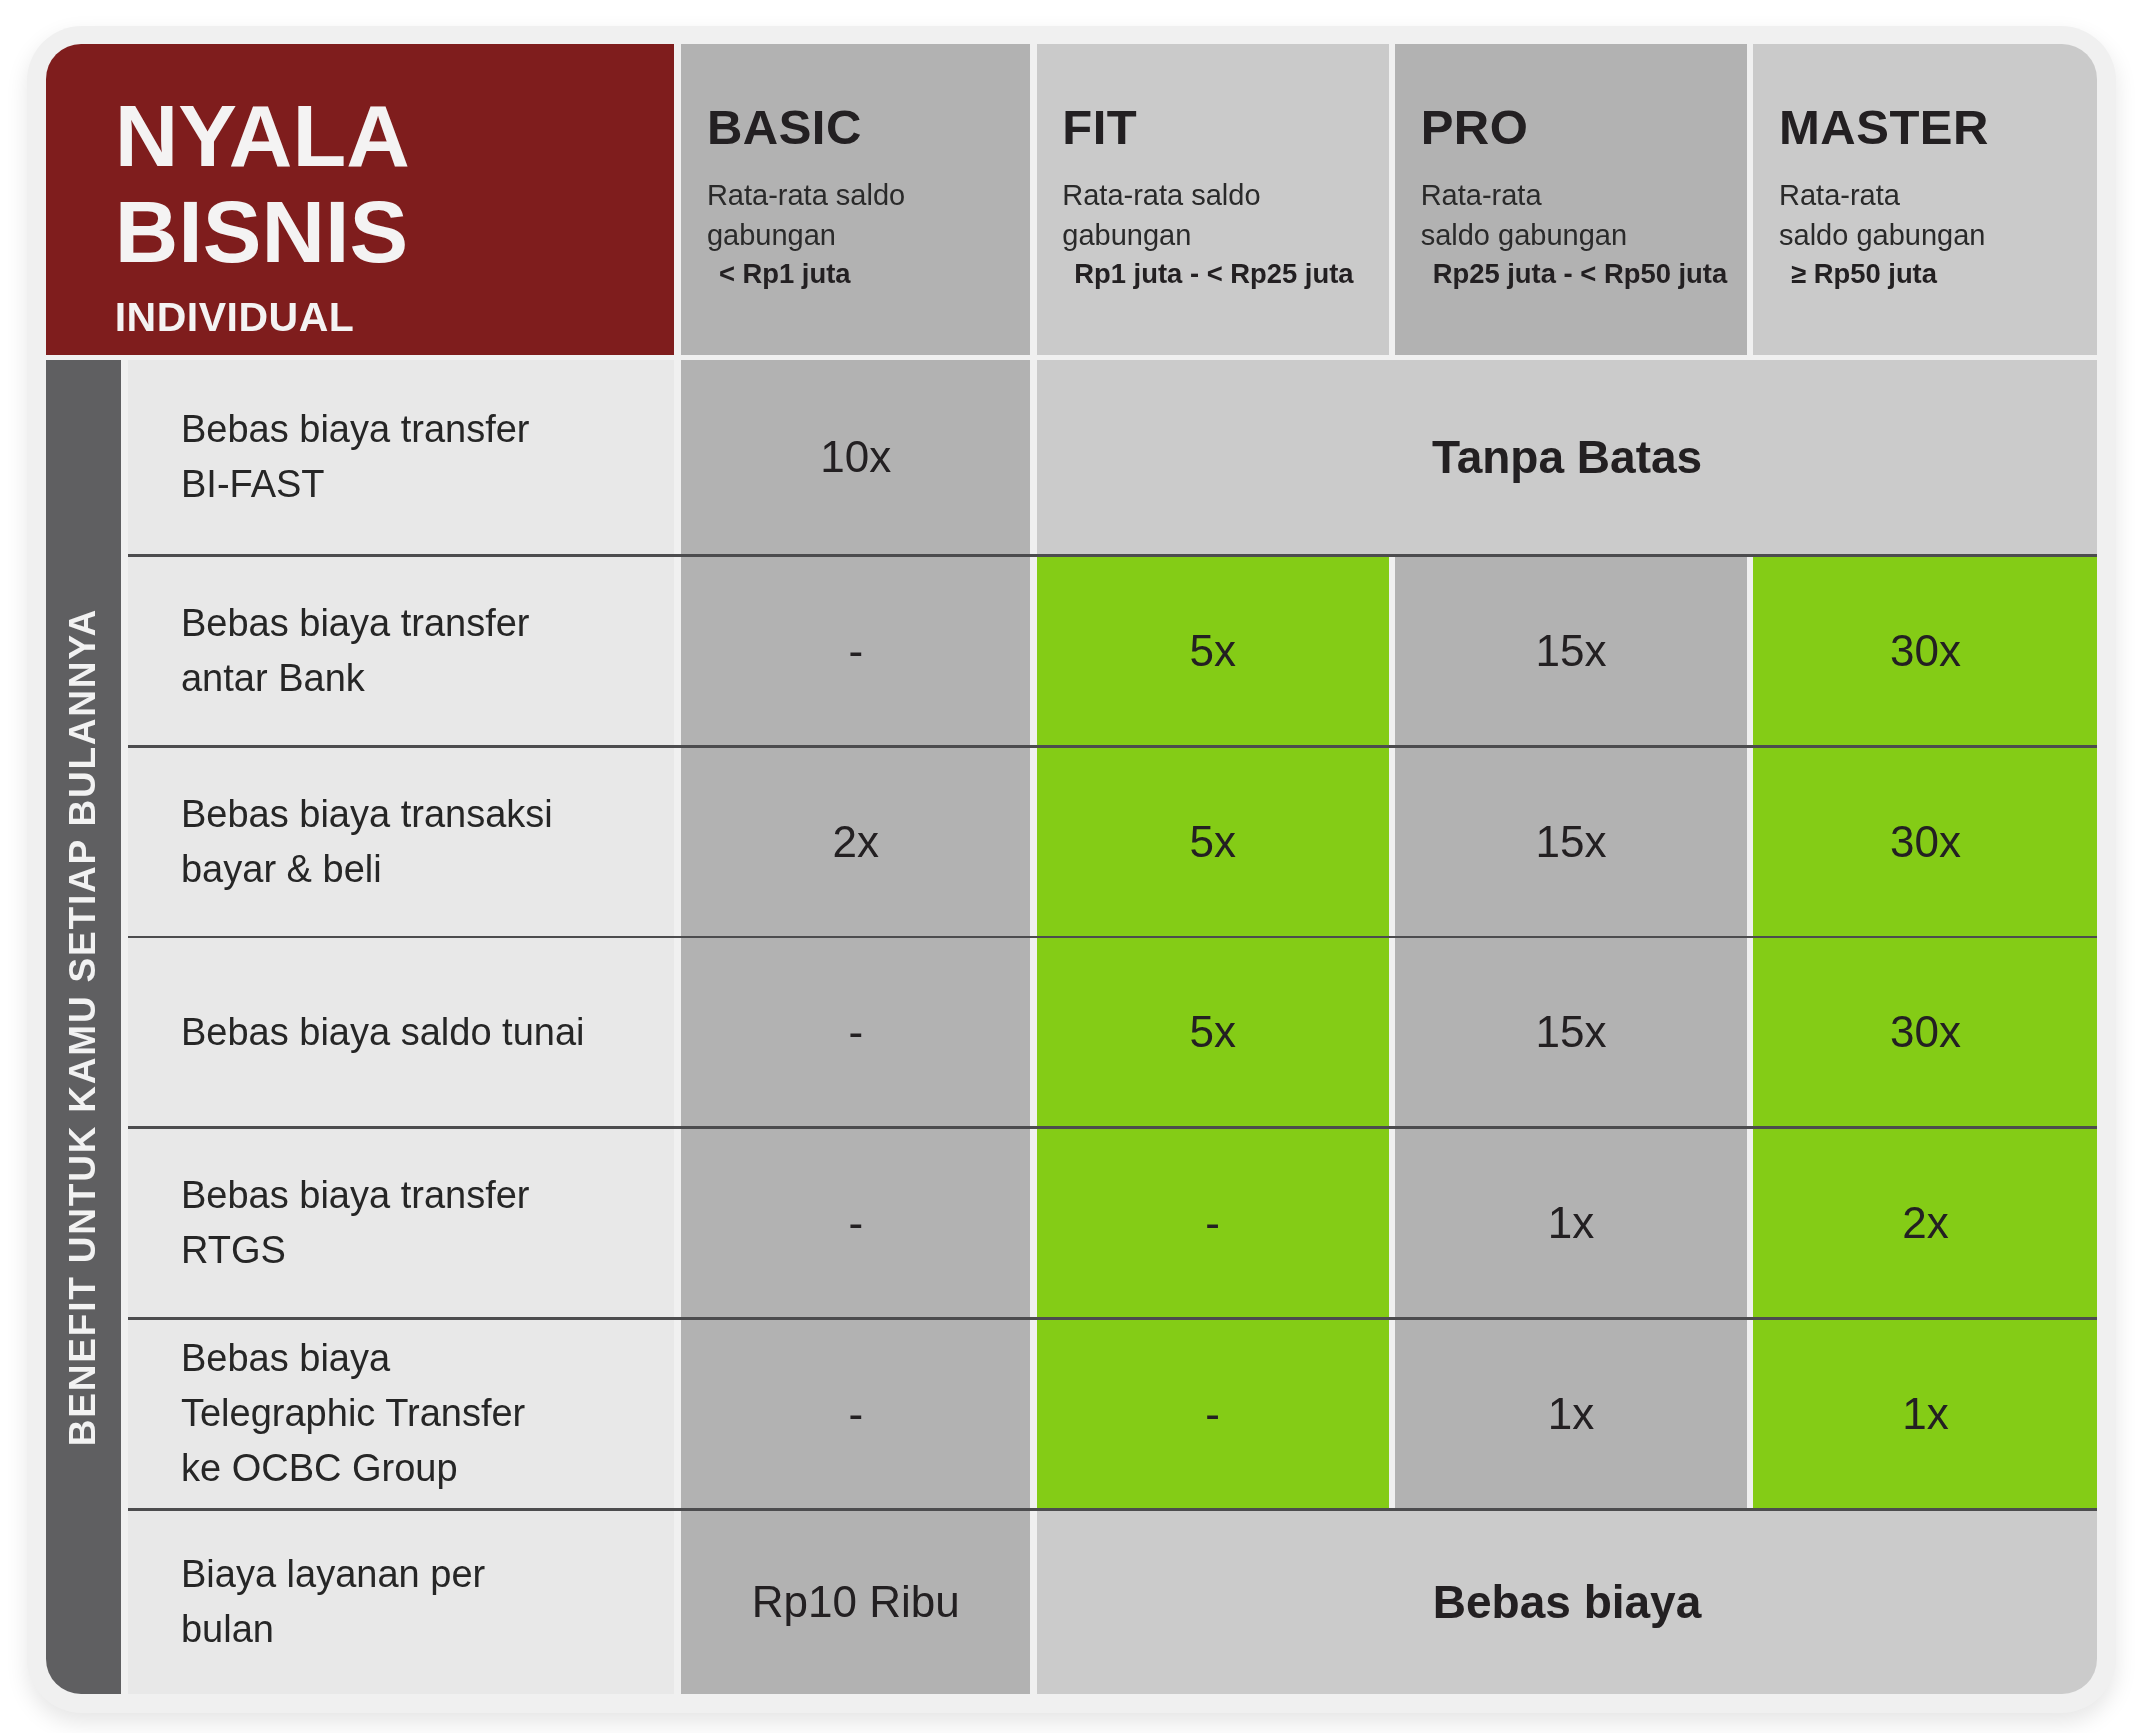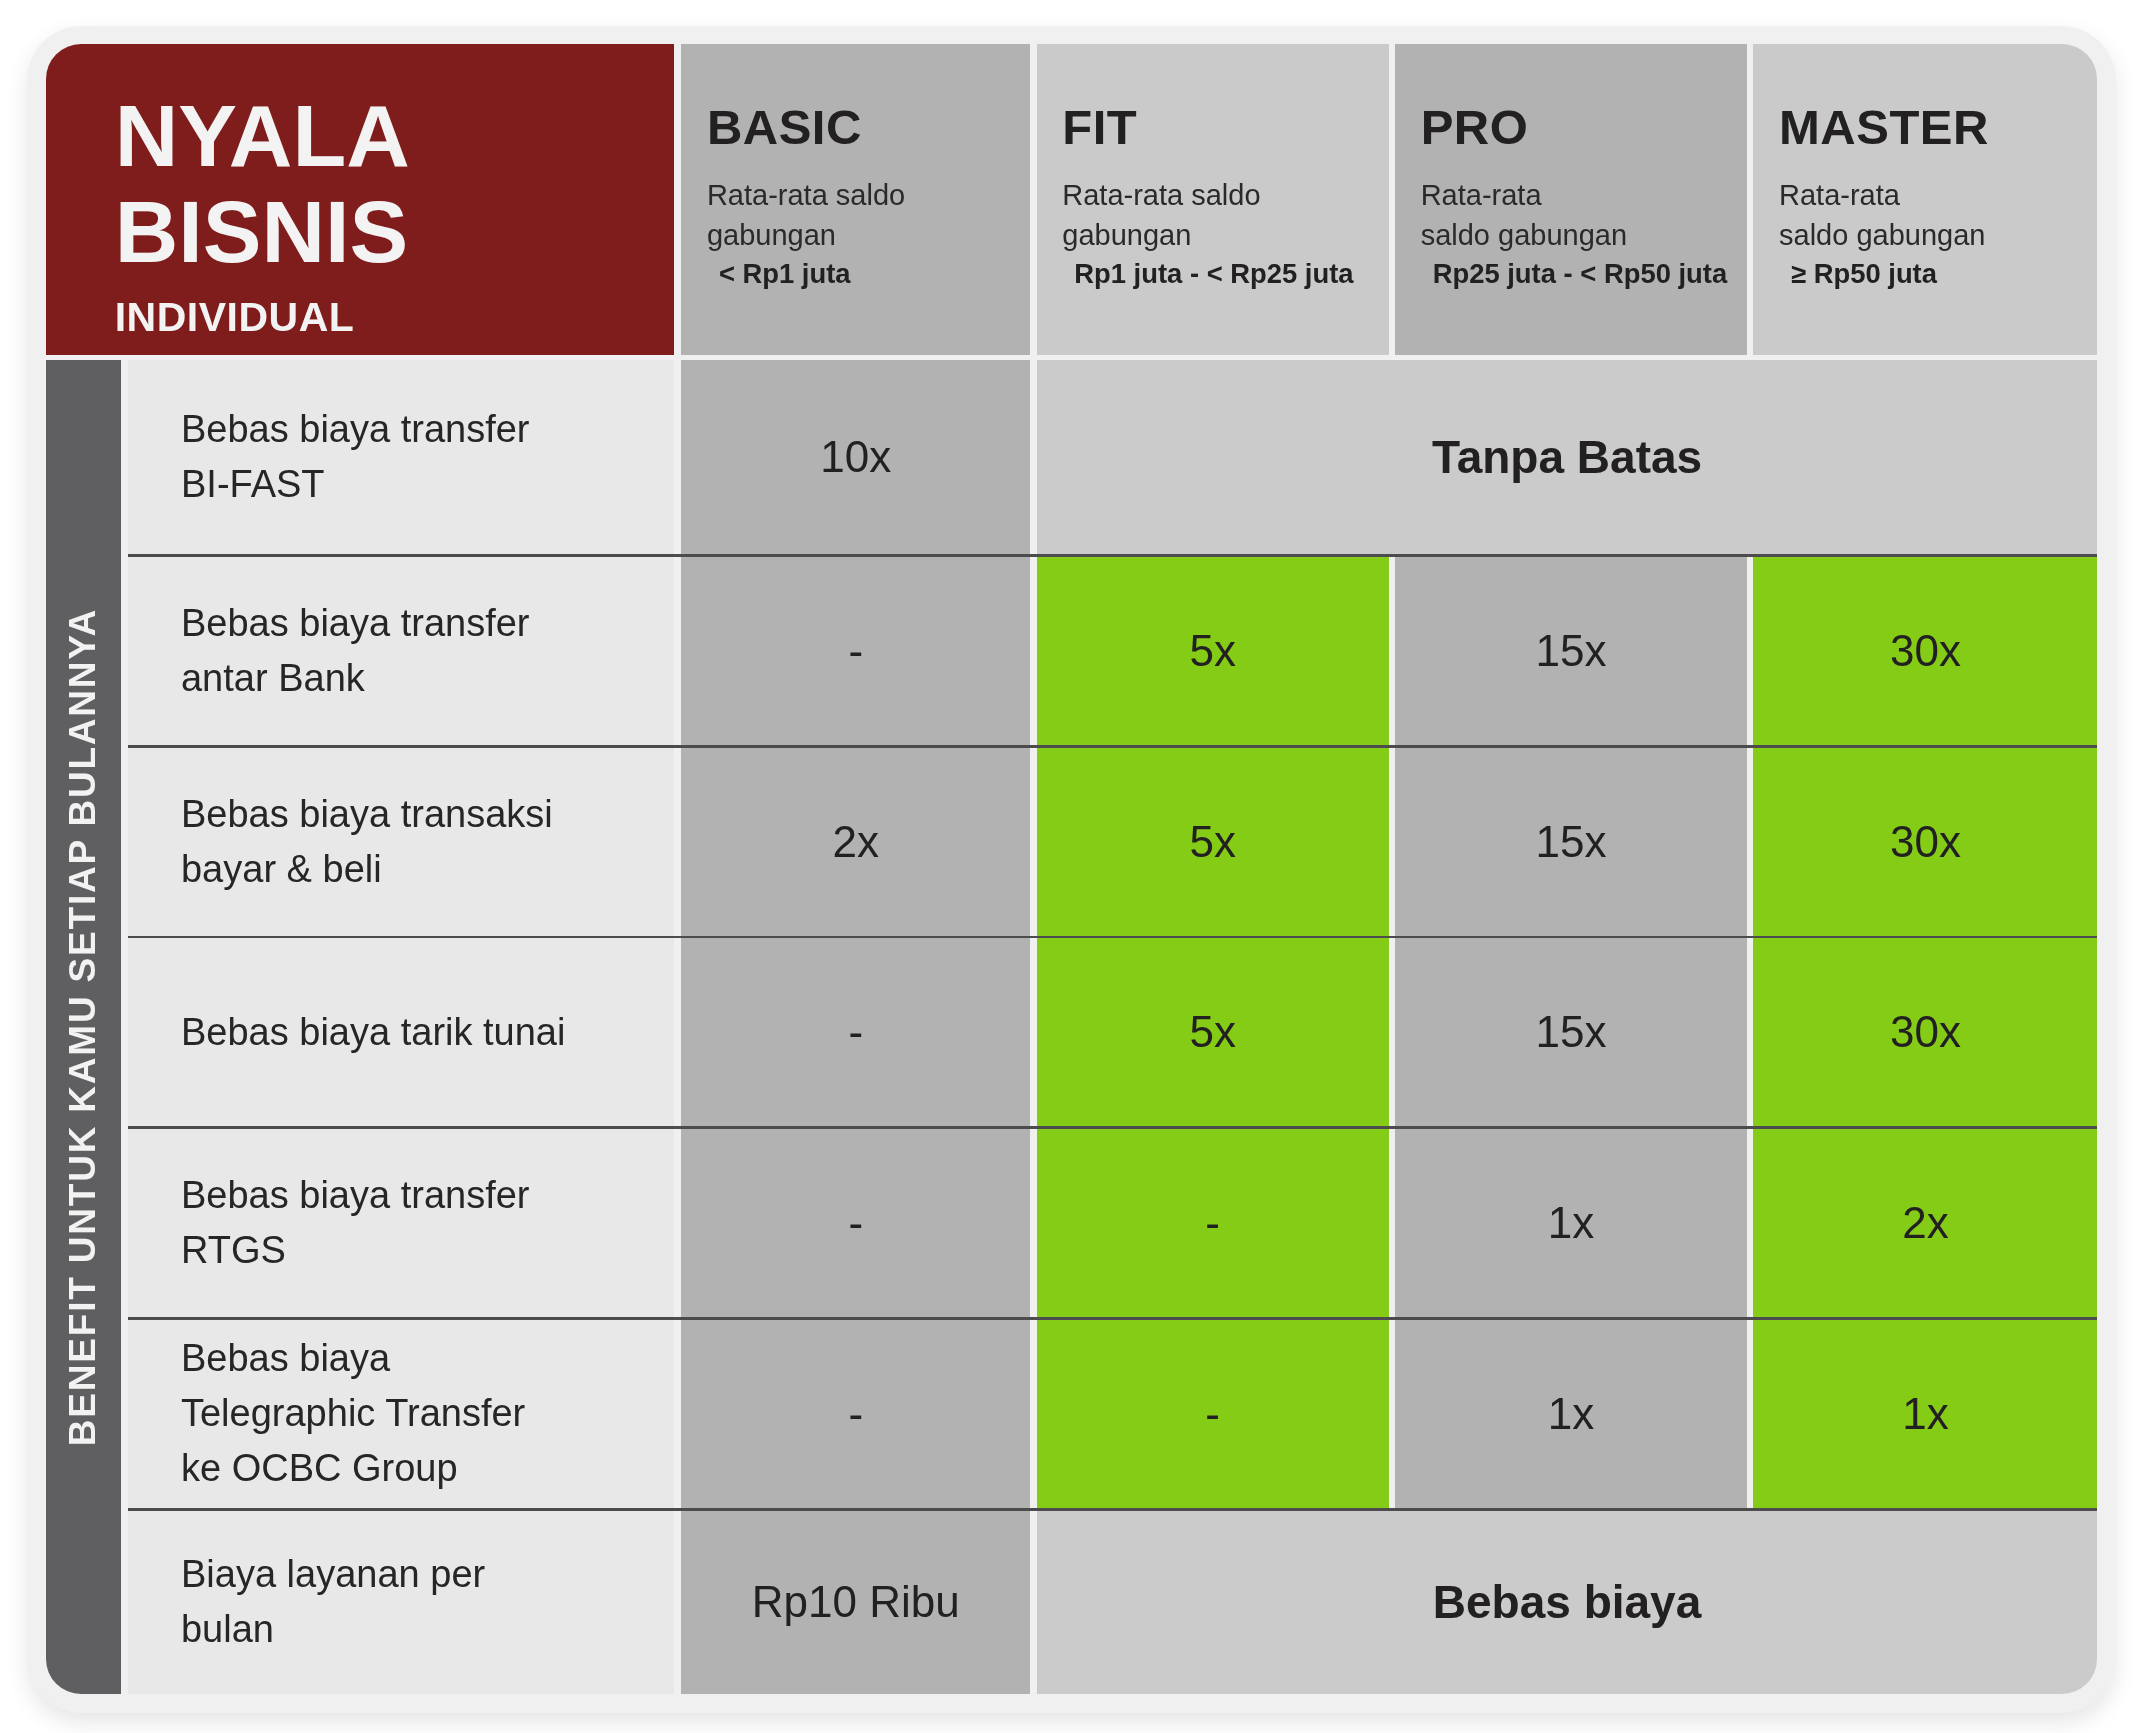--- a/index.html
+++ b/index.html
@@ -140,21 +140,21 @@
     <div class="sidebar">
       <span class="sidebar-text">BENEFIT UNTUK KAMU SETIAP BULANNYA</span>
     </div>
 
     <div class="lab lab1">Bebas biaya transfer
 BI-FAST</div>
     <div class="lab lab2">Bebas biaya transfer
 antar Bank</div>
     <div class="lab lab3">Bebas biaya transaksi
 bayar &amp; beli</div>
-    <div class="lab lab4">Bebas biaya tarik tunai</div>
+    <div class="lab lab4">Bebas biaya saldo tunai</div>
     <div class="lab lab5">Bebas biaya transfer
 RTGS</div>
     <div class="lab lab6">Bebas biaya
 Telegraphic Transfer
 ke OCBC Group</div>
     <div class="lab lab7">Biaya layanan per
 bulan</div>
 
     <div class="divider dv1"></div>
     <div class="divider dv2"></div>

